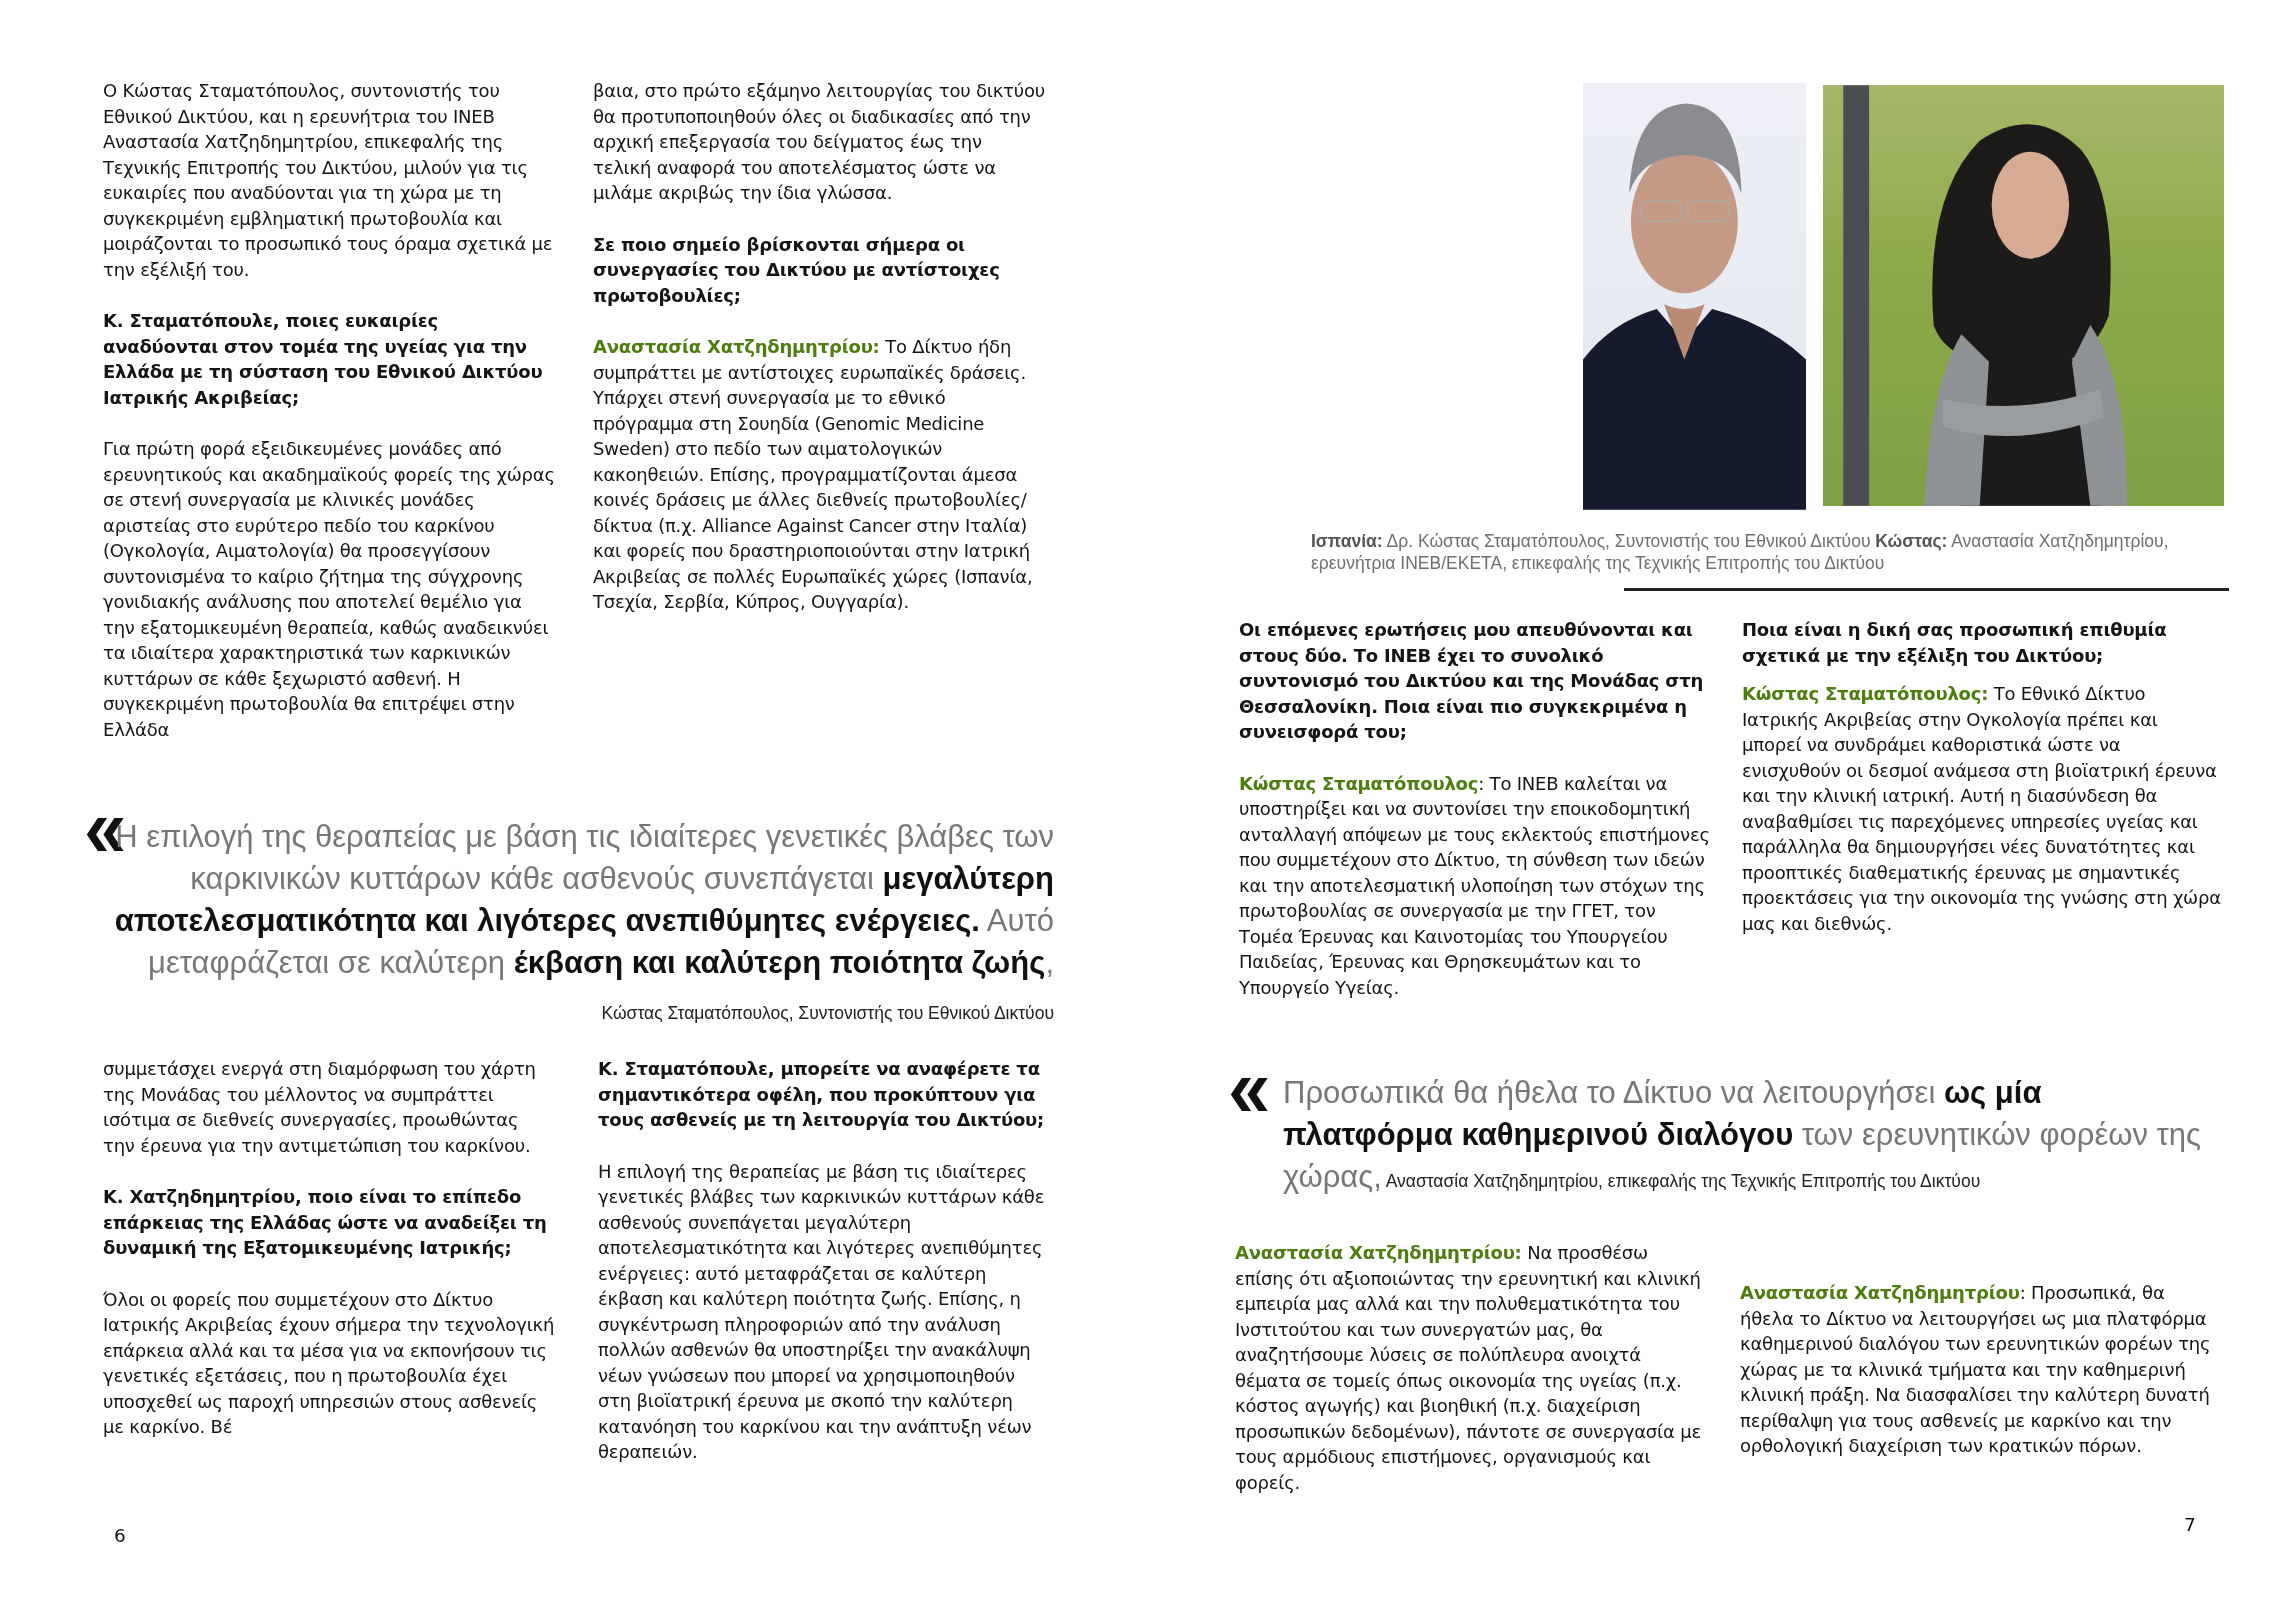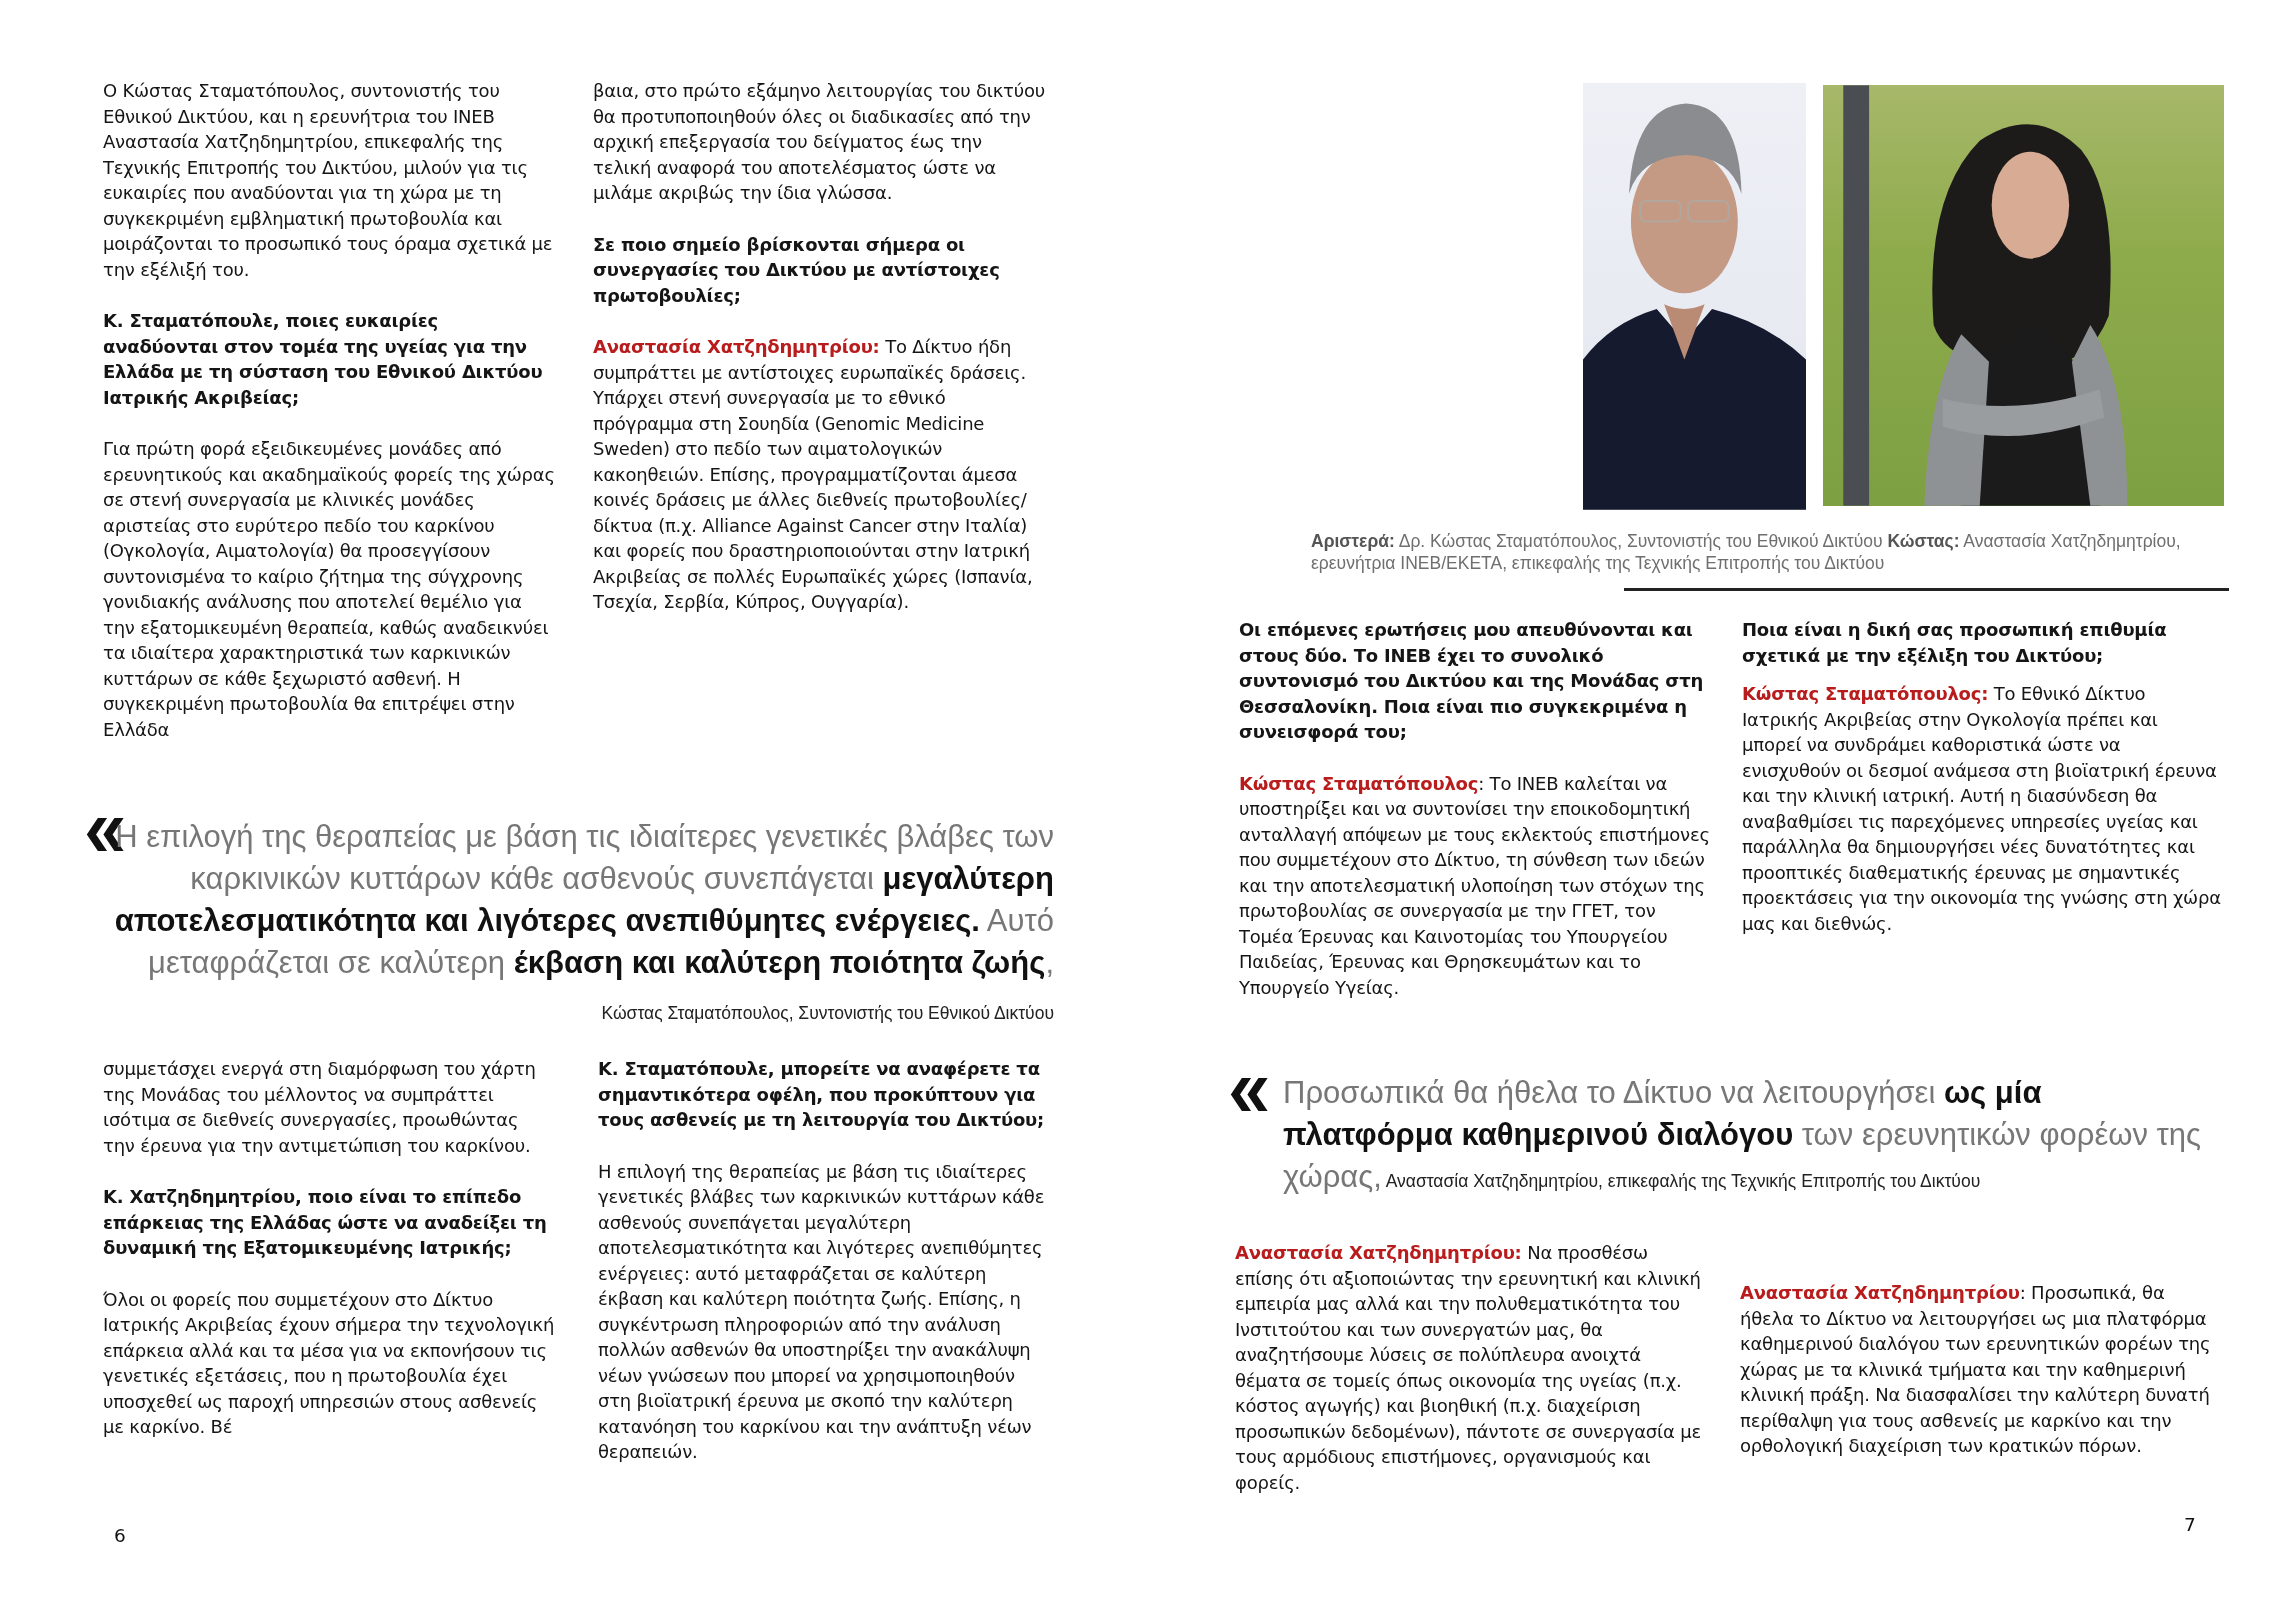--- a/index.html
+++ b/index.html
@@ -3,21 +3,21 @@
 <meta charset="utf-8">
 <style>
   html, body { margin:0; padding:0; background:#ffffff; }
   body { width:2289px; height:1619px; position:relative; overflow:hidden;
          font-family:"DejaVu Sans","Liberation Sans",sans-serif; color:#111111; }
   .spread { position:absolute; left:0; top:0; width:2289px; height:1619px; background:#fff; }
   .col { position:absolute; font-size:18px; line-height:25.5px; color:#151515; letter-spacing:-0.2px; }
   .col p { margin:0 0 14.8px 0; }
   .col .q { font-weight:bold; margin-bottom:26px; }
   .col .sp { margin-bottom:26px; }
-  b { font-weight:bold; color:#b91c1c; }
+  b { font-weight:bold; color:#4d7c0f; }
   .pagenum { position:absolute; font-size:18.5px; color:#111; }
   .pullquote { position:absolute; font-family:"Liberation Sans","DejaVu Sans",sans-serif;
                font-size:31px; line-height:42px; color:#7a7a7a; text-align:right; }
   .pullquote .lt { color:#777777; }
   .pullquote .bd { color:#111; font-weight:bold; }
   .pullquote .attr { font-size:17.5px; color:#222; }
   .qmark { position:absolute; width:46px; height:37px; }
   .photo { position:absolute; overflow:hidden; }
   .caption { position:absolute; font-family:"Liberation Sans","DejaVu Sans",sans-serif;
              font-size:17.5px; line-height:22px; color:#6f6f6f; }
@@ -78,21 +78,21 @@
       <path d="M120 260 Q110 120 170 60 Q230 20 280 70 Q320 120 310 250 Q290 300 250 300 L170 300 Q130 290 120 260 Z" fill="#1d1a1a"></path>
       <ellipse cx="225" cy="130" rx="42" ry="58" fill="#d8ac94"></ellipse>
       <path d="M150 456 L160 330 Q190 270 225 262 Q260 270 290 330 L300 456 Z" fill="#1b1b1b"></path>
       <path d="M110 456 Q115 330 150 270 L180 300 L170 456 Z" fill="#8f9295"></path>
       <path d="M330 456 Q330 320 290 260 L270 300 L290 456 Z" fill="#8f9295"></path>
       <path d="M130 340 Q210 360 300 330 L305 360 Q210 395 130 370 Z" fill="#9a9da0"></path>
     </svg>
   </div>
 
   <div class="caption" style="left:1311px; top:530px; width:932px;">
-    <b>Αριστερά:</b><span> Δρ. Κώστας Σταματόπουλος, Συντονιστής του Εθνικού Δικτύου </span><b>Κώστας:</b><span> Αναστασία Χατζηδημητρίου, ερευνήτρια ΙΝΕΒ/ΕΚΕΤΑ, επικεφαλής της Τεχνικής Επιτροπής του Δικτύου</span>
+    <b>Ισπανία:</b><span> Δρ. Κώστας Σταματόπουλος, Συντονιστής του Εθνικού Δικτύου </span><b>Κώστας:</b><span> Αναστασία Χατζηδημητρίου, ερευνήτρια ΙΝΕΒ/ΕΚΕΤΑ, επικεφαλής της Τεχνικής Επιτροπής του Δικτύου</span>
   </div>
   <div class="rule" style="left:1624px; top:588px; width:605px;"></div>
 
   <div class="col" style="left:1239px; top:617px; width:475px;">
     <p class="q" style="">Οι επόμενες ερωτήσεις μου απευθύνονται και στους δύο. Το ΙΝΕΒ έχει το συνολικό συντονισμό του Δικτύου και της Μονάδας στη Θεσσαλονίκη. Ποια είναι πιο συγκεκριμένα η συνεισφορά του;</p>
     <p><b>Κώστας Σταματόπουλος</b><span>: Το ΙΝΕΒ καλείται να υποστηρίξει και να συντονίσει την εποικοδομητική ανταλλαγή απόψεων με τους εκλεκτούς επιστήμονες που συμμετέχουν στο Δίκτυο, τη σύνθεση των ιδεών και την αποτελεσματική υλοποίηση των στόχων της πρωτοβουλίας σε συνεργασία με την ΓΓΕΤ, τον Τομέα Έρευνας και Καινοτομίας του Υπουργείου Παιδείας, Έρευνας και Θρησκευμάτων και το Υπουργείο Υγείας.</span></p>
   </div>
 
   <div class="col" style="left:1742px; top:617px; width:480px;">
     <p class="q" style="margin-bottom:13px;">Ποια είναι η δική σας προσωπική επιθυμία σχετικά με την εξέλιξη του Δικτύου;</p>

